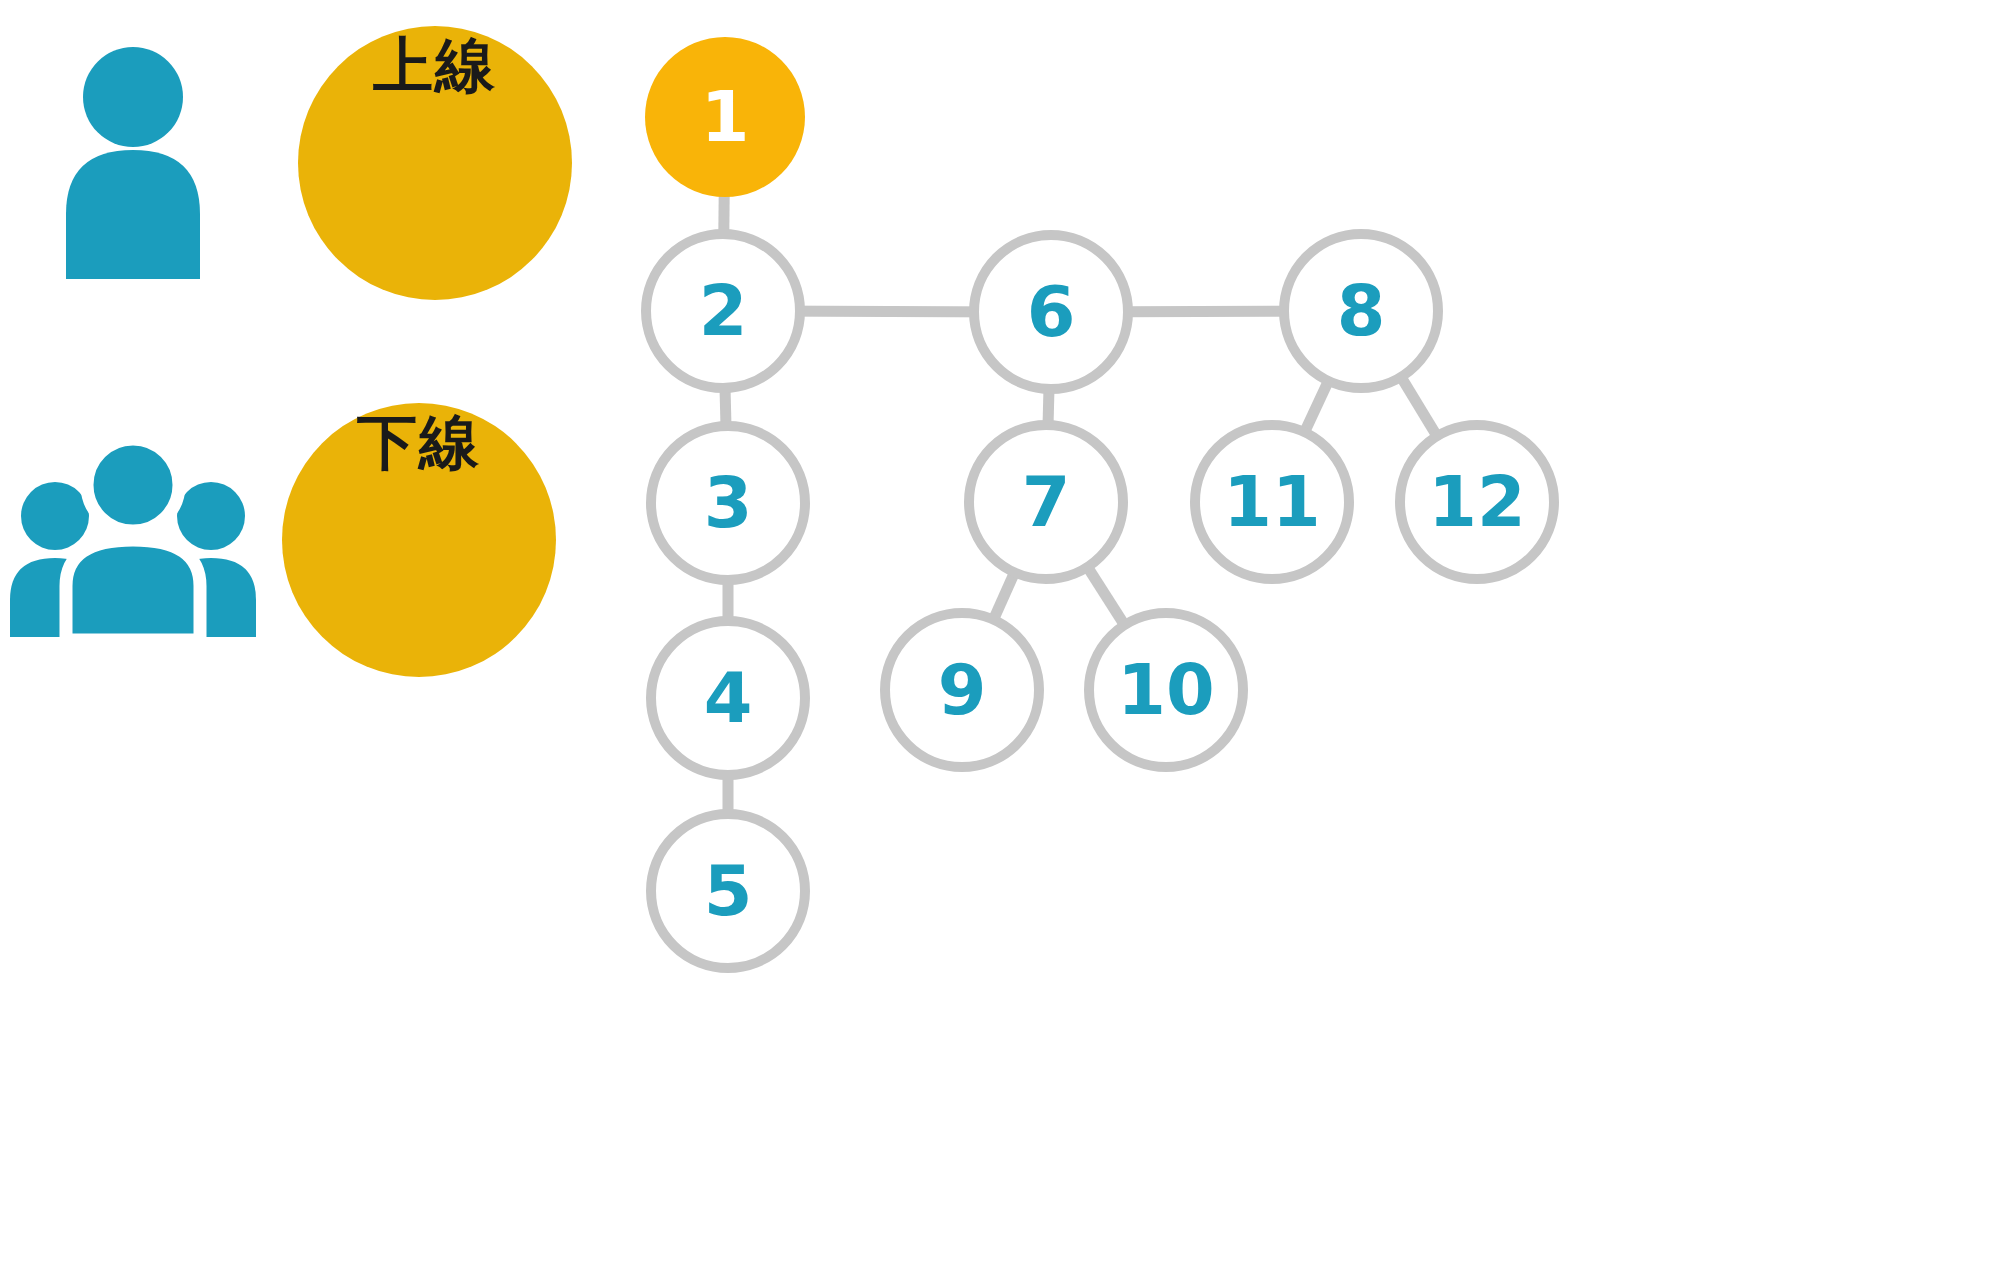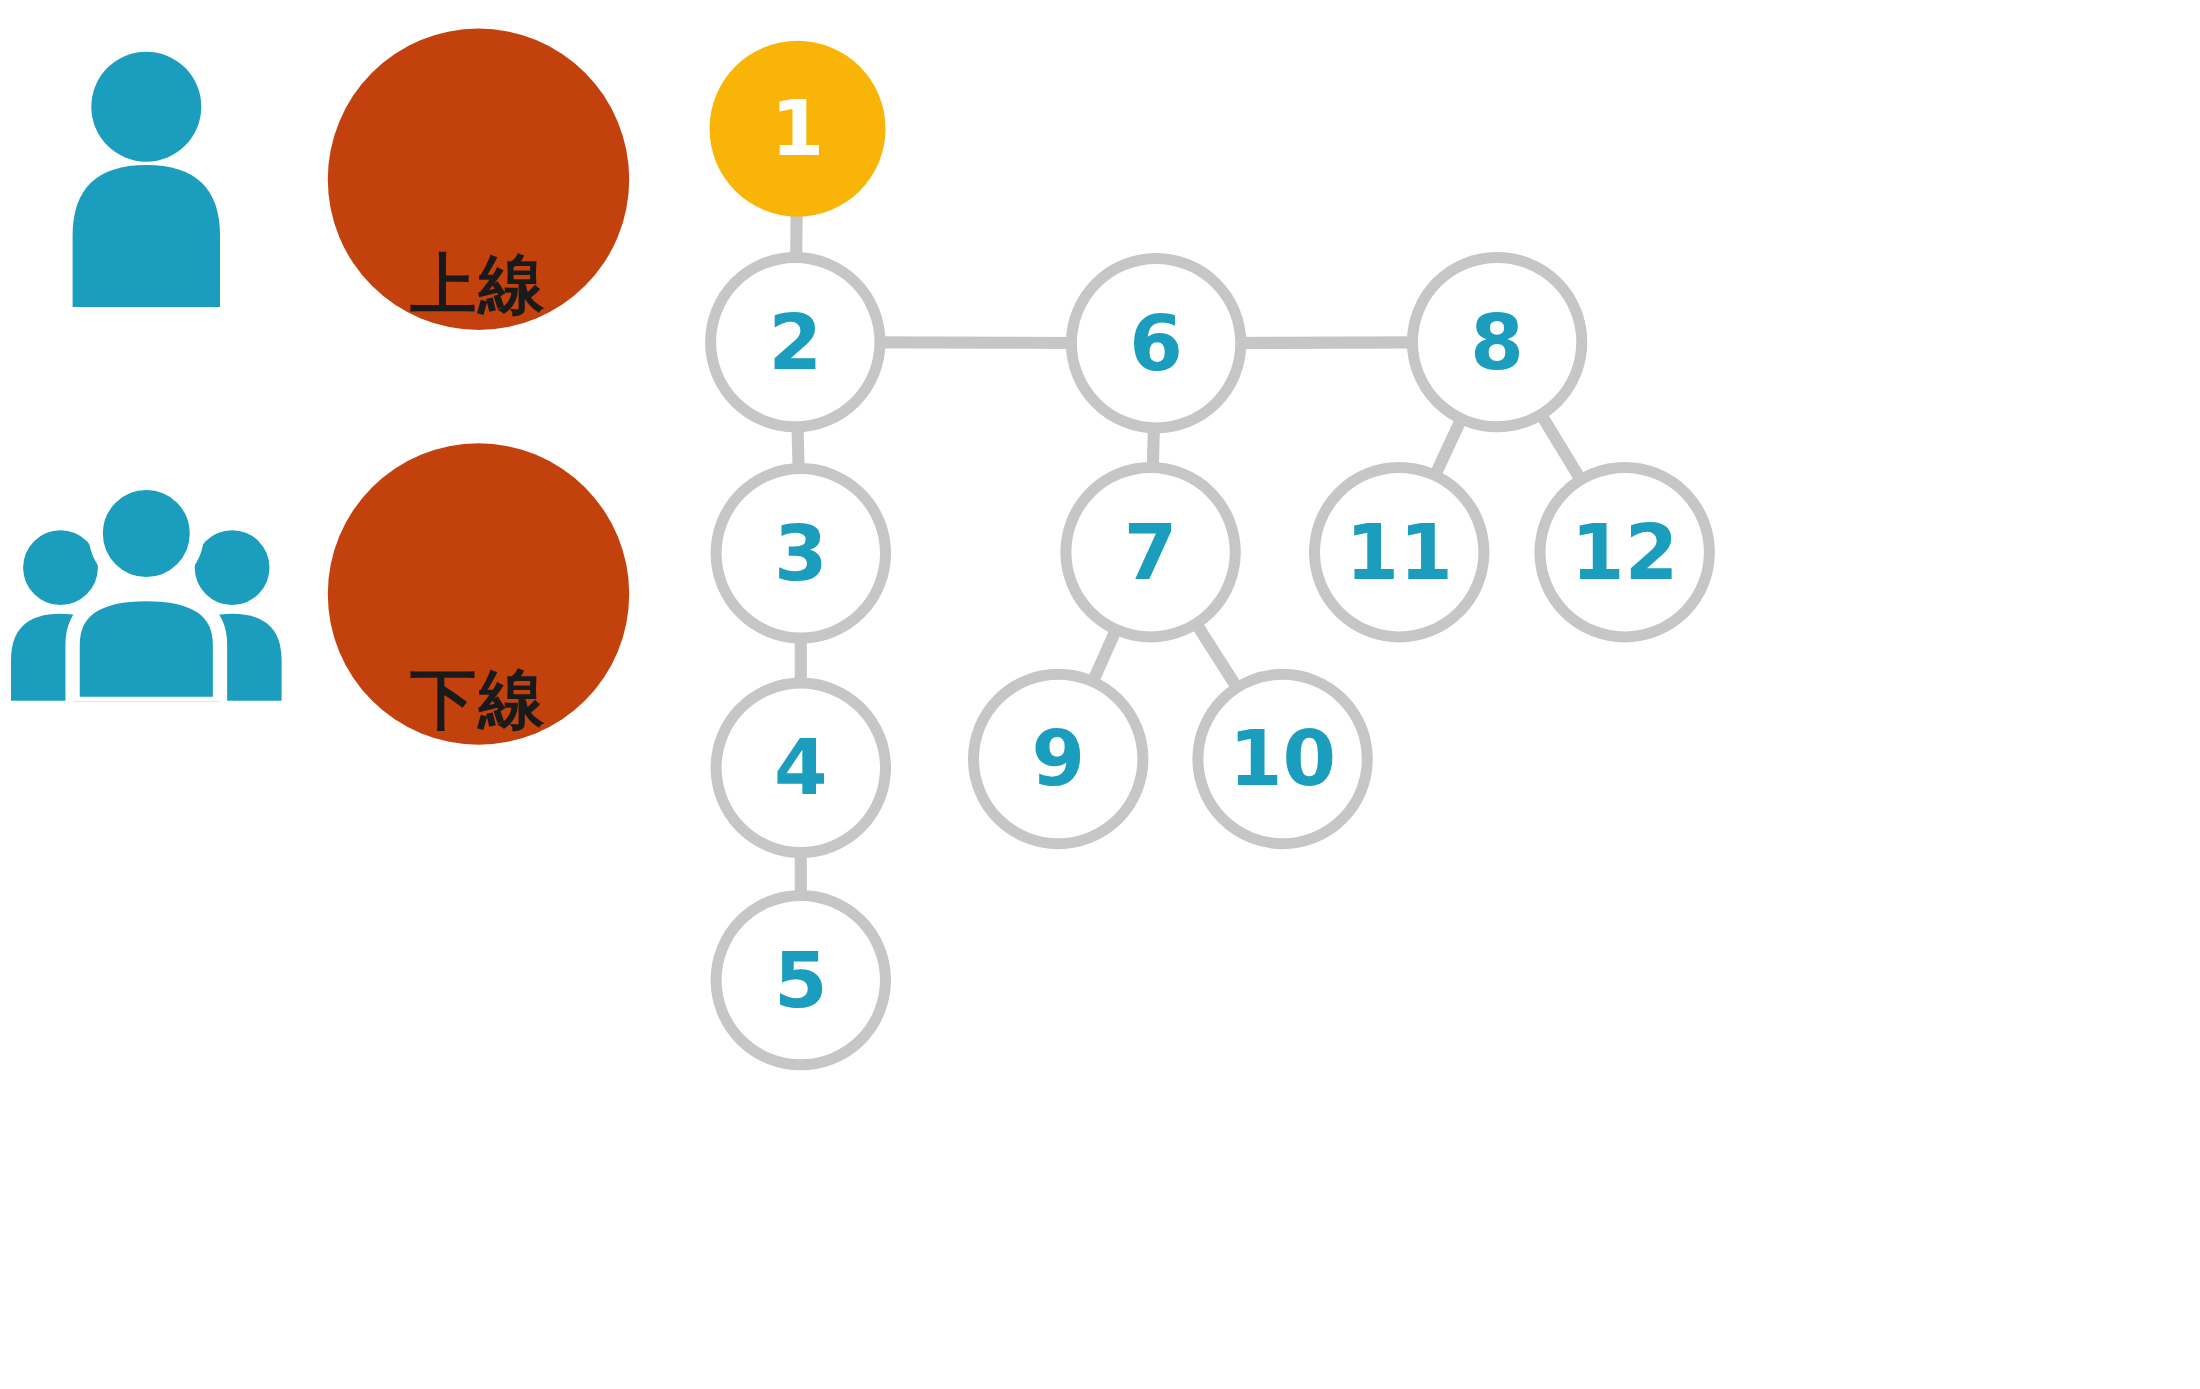--- a/index.html
+++ b/index.html
@@ -13,23 +13,23 @@
     font-family: "DejaVu Sans", "Liberation Sans", sans-serif;
   }
   .abs { position: absolute; }
 
   
   .legend-badge {
     position: absolute;
     width: 274px;
     height: 274px;
     border-radius: 50%;
-    background: #c2410c;
+    background: #eab308;
     display: flex;
-    align-items: flex-end;
+    align-items: flex-start;
     justify-content: center;
   }
   .legend-badge span {
     font-size: 60px;
     font-weight: 700;
     color: #1A1A1A;
     letter-spacing: 2px;
     font-family: "DejaVu Sans", sans-serif;
   }
 
@@ -62,21 +62,21 @@
     <circle cx="203" cy="88" r="34" fill="#1B9DBD"></circle>
     <path d="M158 209 V172 Q158 130 203 130 Q248 130 248 172 V209 Z" fill="#1B9DBD"></path>
   </g>
 
   <g>
     <circle cx="125" cy="57" r="46" stroke="#FFFFFF" stroke-width="13" fill="#1B9DBD"></circle>
     <path d="M58 212 V158 Q58 112 125 112 Q192 112 192 158 V212 Z" stroke="#FFFFFF" stroke-width="13" fill="#1B9DBD"></path>
   </g>
 </svg>
 
-<div class="legend-badge" style="left:298px; top:403px;">
+<div class="legend-badge" style="left:282px; top:403px;">
   <span>下線</span>
 </div>
 
 <svg id="tree-svg" class="abs" style="left:0; top:0;" width="2000" height="1263" viewBox="0 0 2000 1263">
     <line x1="725" y1="117" x2="723" y2="311" stroke="#C6C6C6" stroke-width="11"></line>
     <line x1="723" y1="311" x2="728" y2="503" stroke="#C6C6C6" stroke-width="11"></line>
     <line x1="728" y1="503" x2="728" y2="698" stroke="#C6C6C6" stroke-width="11"></line>
     <line x1="728" y1="698" x2="728" y2="891" stroke="#C6C6C6" stroke-width="11"></line>
     <line x1="723" y1="311" x2="1051" y2="312" stroke="#C6C6C6" stroke-width="11"></line>
     <line x1="1051" y1="312" x2="1046" y2="502" stroke="#C6C6C6" stroke-width="11"></line>

